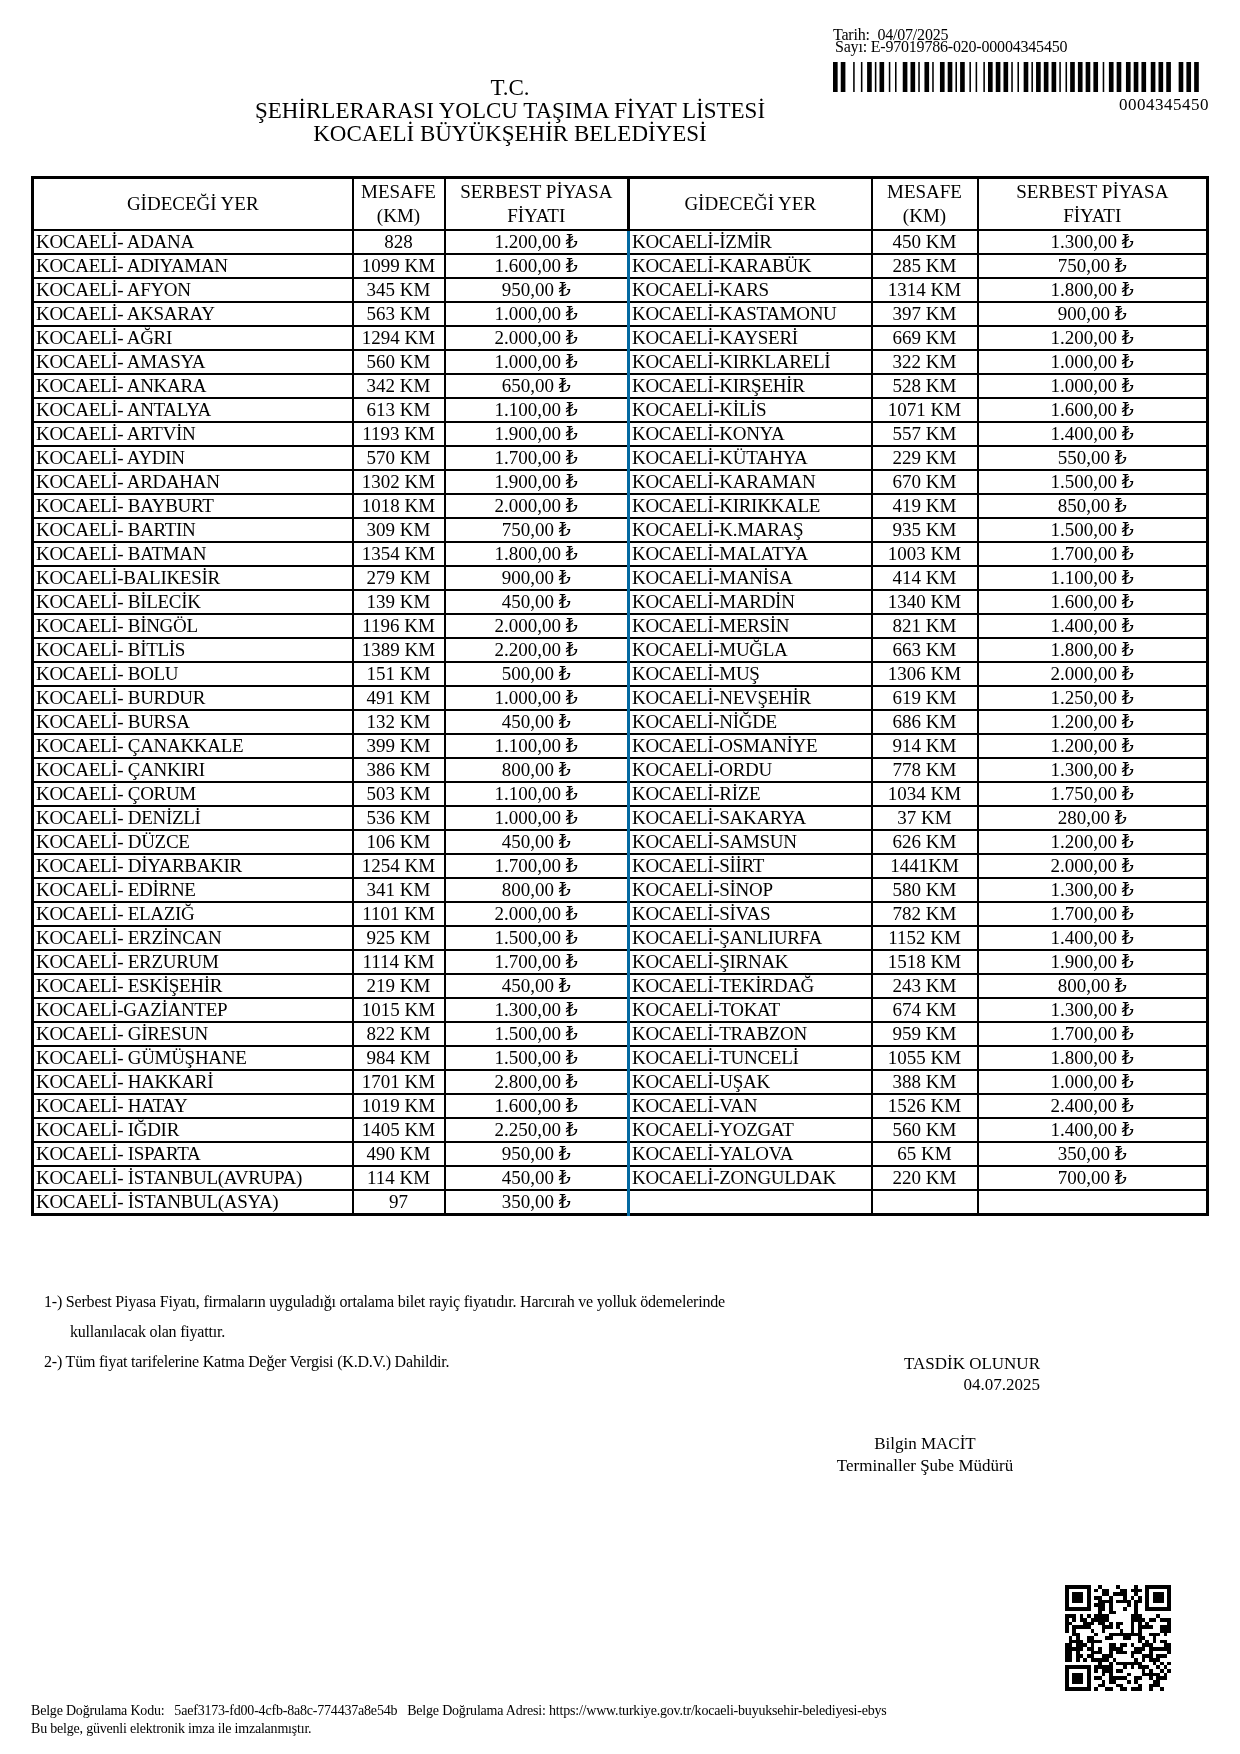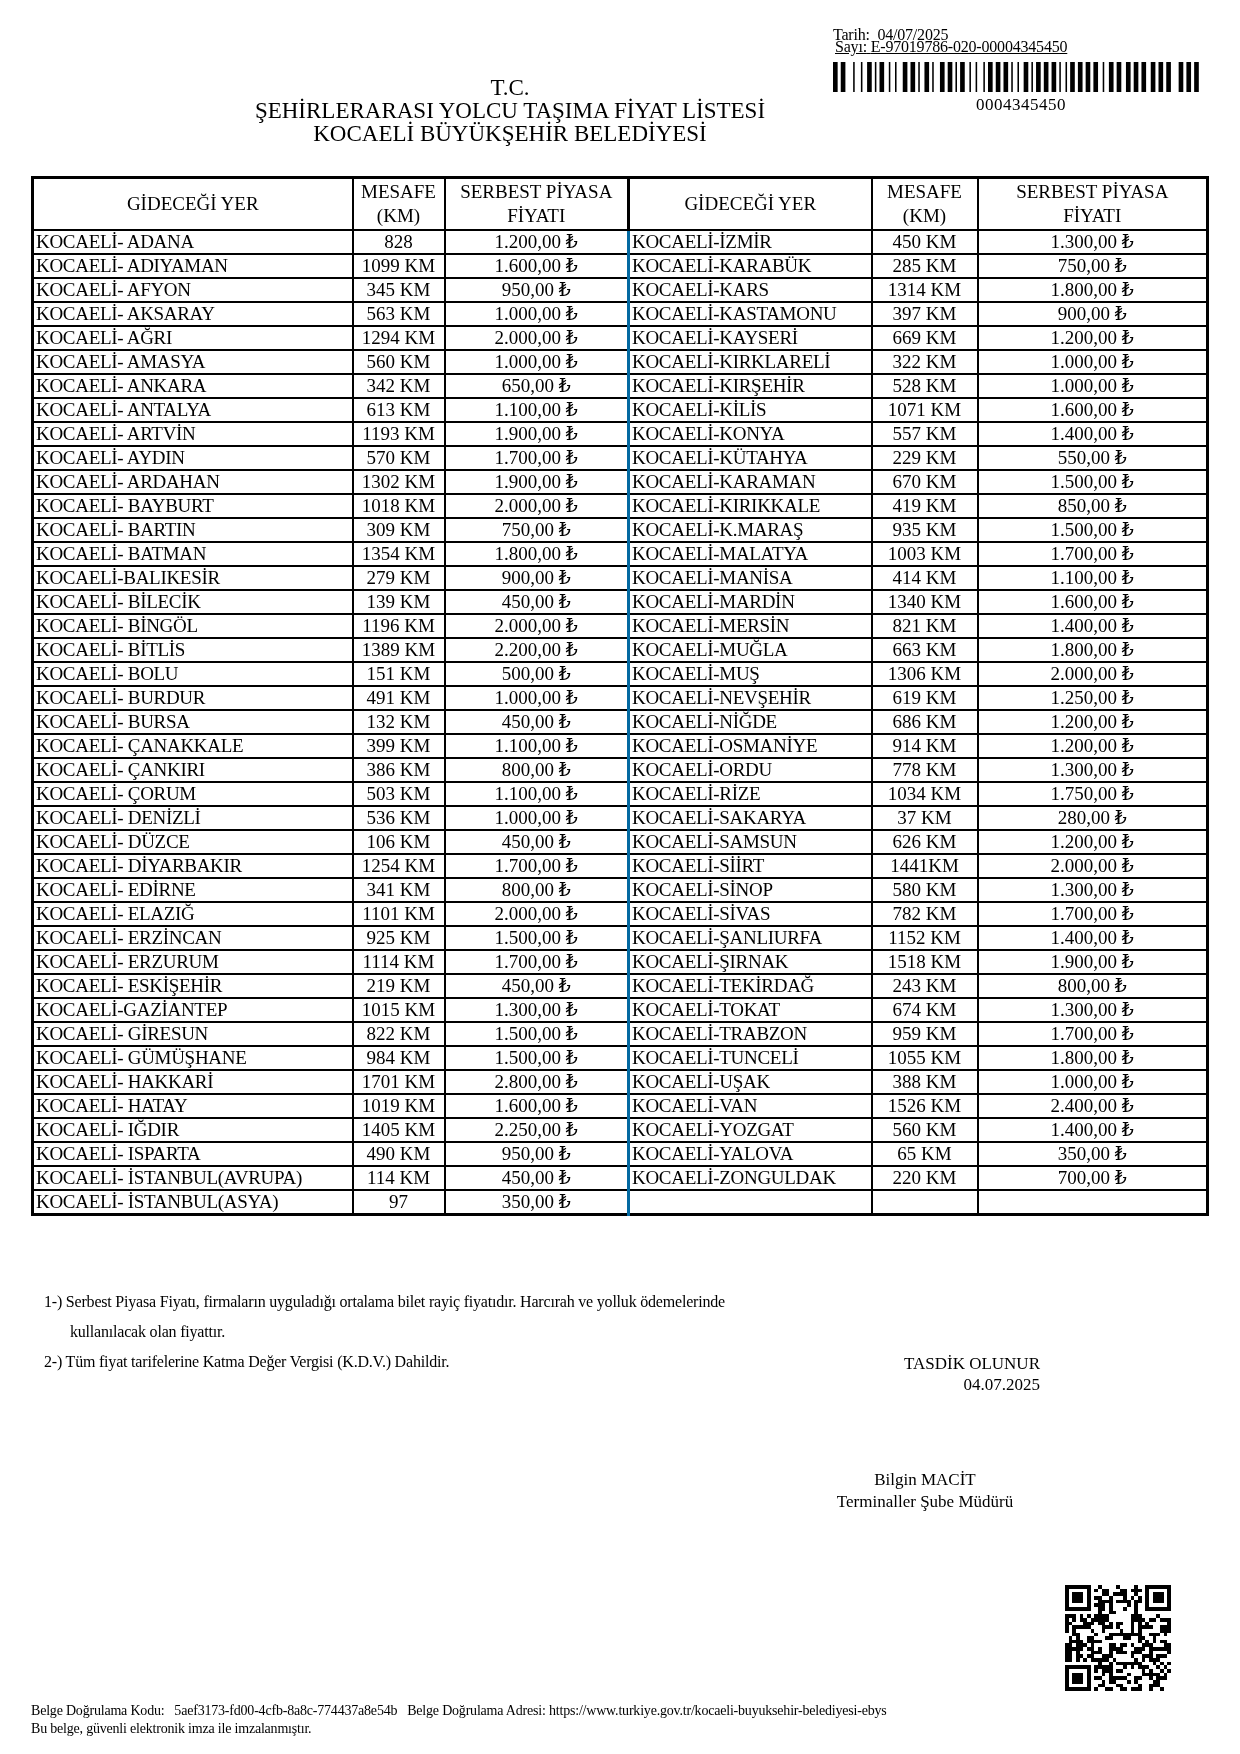--- a/index.html
+++ b/index.html
@@ -3,23 +3,23 @@
 <meta charset="utf-8">
 <style>
   html, body { margin: 0; padding: 0; background: #ffffff; }
   body { width: 1240px; height: 1754px; position: relative; overflow: hidden;
          font-family: "Liberation Serif", "DejaVu Serif", serif; color: #000; }
   .abs { position: absolute; }
 
   
   #stamp { left: 833px; top: 29px; width: 380px; }
   #stamp .meta { font-size: 16px; line-height: 12px; letter-spacing: -0.2px; }
-  #stamp .meta.sayi { padding-left: 2px; text-decoration: underline; }
+  #stamp .meta.sayi { padding-left: 2px; }
   #barcode { position: absolute; left: 0; top: 33px; width: 375px; height: 30px; }
-  #barcode-num { position: absolute; left: 0; top: 66px; width: 376px; text-align: center;
+  #barcode-num { position: absolute; left: 0; top: 66px; width: 376px; text-align: right;
                  font-size: 17px; letter-spacing: 0.5px; }
 
   
   #header { left: 240px; top: 76px; width: 540px; text-align: center; font-size: 23px; line-height: 23px; }
 
   
   #price-table { left: 31px; top: 176px; border-collapse: collapse; border: 3px solid #000;
                  font-size: 19px; table-layout: fixed; }
   #price-table td, #price-table th { border: 2.5px solid #000; padding: 0; height: 22px; line-height: 20px;
                  white-space: nowrap; overflow: hidden; font-weight: normal; }
@@ -29,21 +29,21 @@
   #price-table td.sep { border-left: 3px solid #0369a1; margin-top: 39px; }
   #price-table th.sep { border-left: 3px solid #000; }
 
   
   #notes { left: 34px; top: 1282px; width: 920px; font-size: 16px; line-height: 20px; letter-spacing: -0.2px; }
   #notes .note { margin: 10px; }
   #notes .indent { padding-left: 26px; }
 
   
   #approval { left: 810px; top: 1353px; width: 230px; text-align: right; font-size: 17px; line-height: 21px; }
-  #signature { left: 795px; top: 1433px; width: 260px; text-align: center; font-size: 17px; line-height: 22px; margin-top: 36px; }
+  #signature { left: 795px; top: 1433px; width: 260px; text-align: center; font-size: 17px; line-height: 22px; }
 
   
   #qr { left: 1065px; top: 1585px; width: 106px; height: 106px; }
 
   
   #footer { left: 31px; top: 1702px; width: 1200px; font-size: 14px; line-height: 18px; letter-spacing: -0.2px; }
   #footer .row { white-space: nowrap; }
 </style>
 </head>
 <body>

